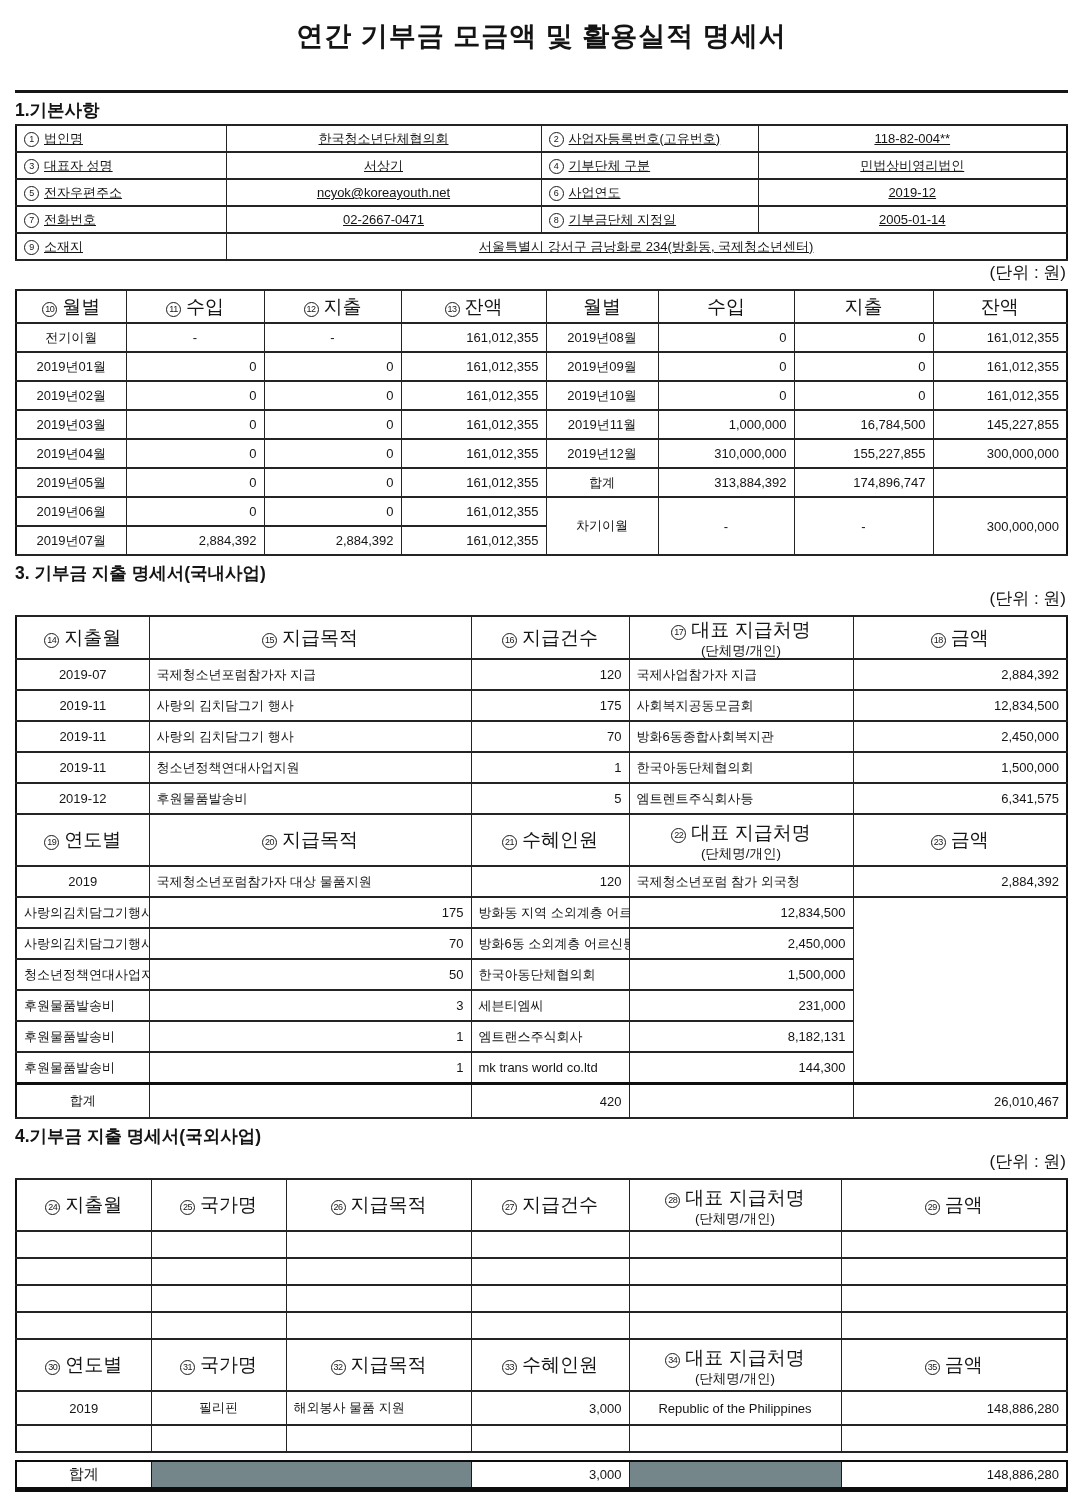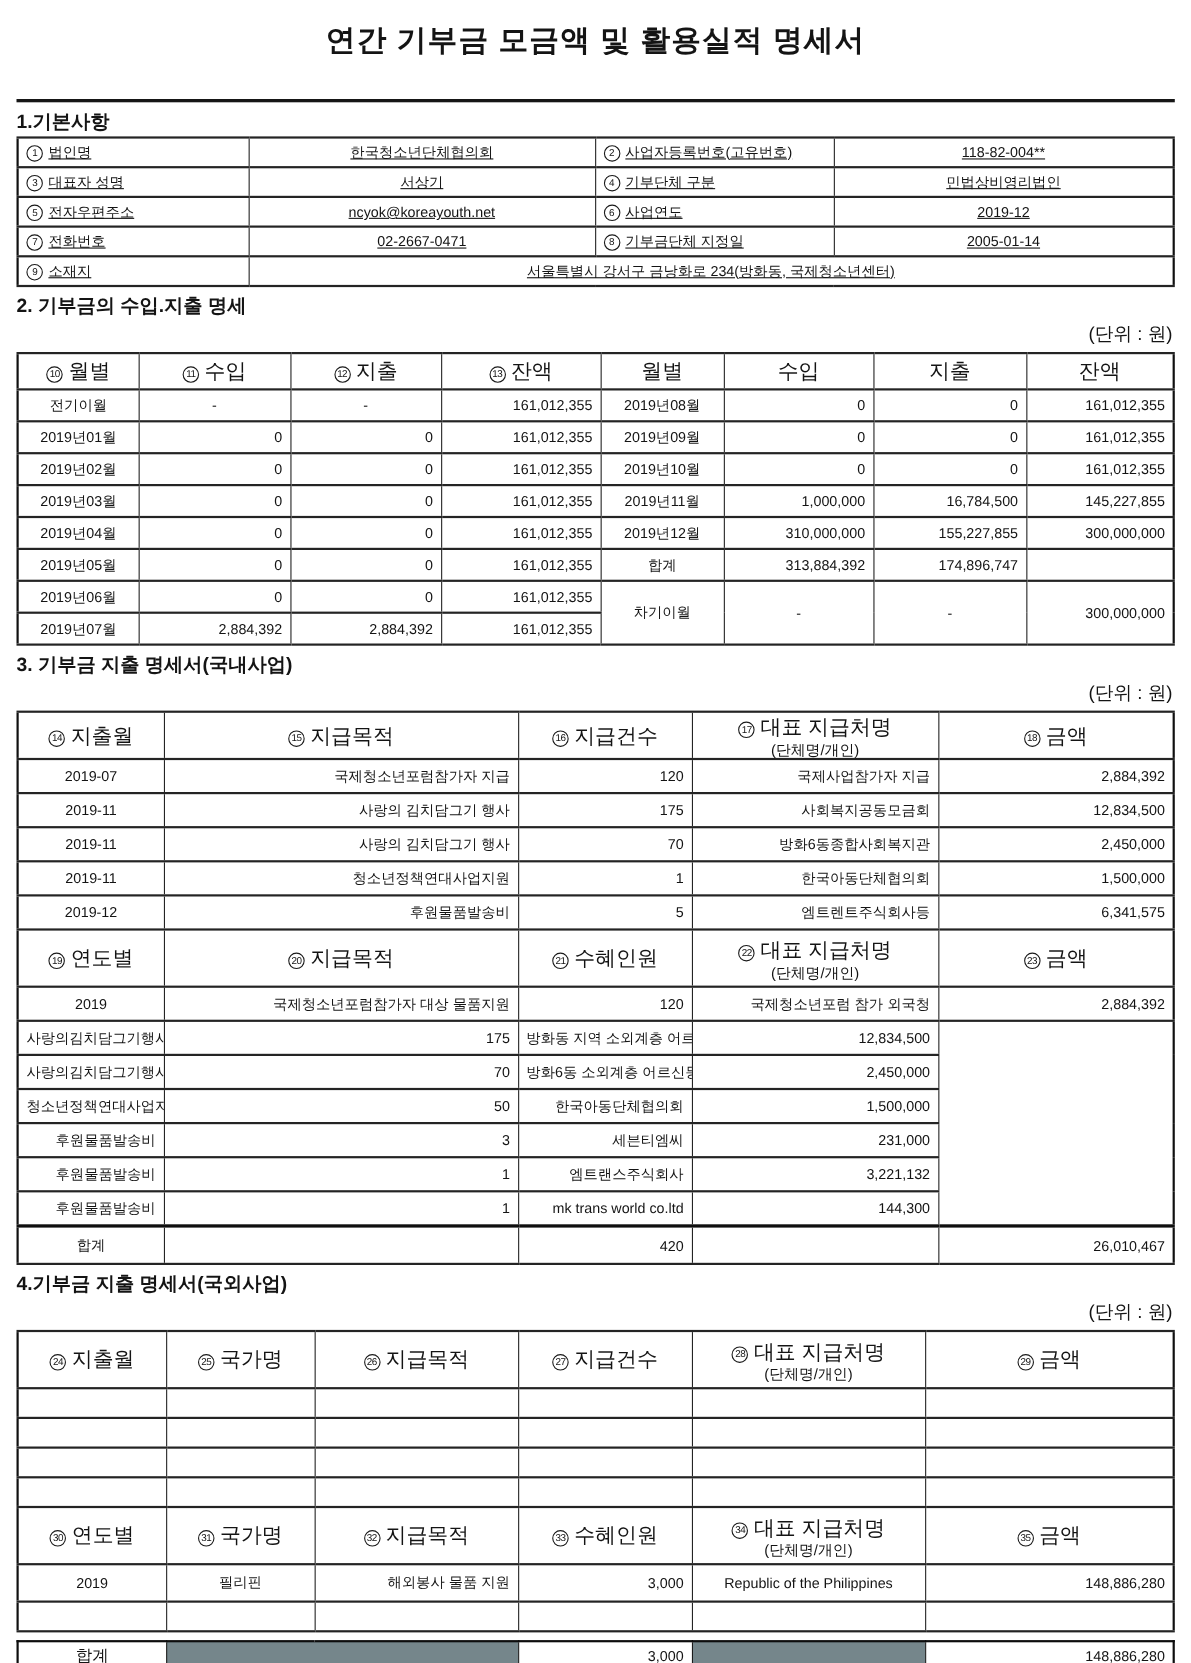--- a/index.html
+++ b/index.html
@@ -7,21 +7,21 @@
        font-family:"Liberation Sans","DejaVu Sans",sans-serif;}
   .page{padding:4px 15px 0 15px;}
   .title{text-align:center;font-weight:700;font-size:27px;margin:14px 0 0 0;letter-spacing:1px;}
   .rule{border:none;border-top:3px solid #161616;margin:36px 0 0 0;}
   .h{font-size:17.5px;font-weight:700;margin:5px 0 2px 0;}
   .unit{text-align:right;font-size:17px;margin:0 2px 5px 0;}
   table.t{border-collapse:collapse;table-layout:fixed;width:1053px;border:2.5px solid #101010;background:#fff;}
   .t th,.t td{border:1.4px solid #242424;border-top-width:2.2px;border-bottom-width:2.2px;
       padding:0 7px;font-size:13px;overflow:hidden;white-space:nowrap;}
   .t th{font-weight:400;font-size:14.5px;text-align:center;}
-  .c{text-align:center;}.r{text-align:right;}.l{text-align:right;}
+  .c{text-align:center;}.r{text-align:right;}.l{text-align:left;}
   .m{font-size:14.5px;}
   .lab{font-size:14.5px;padding-left:10px;text-align:left;}
   .val{font-size:14px;padding-left:10px;text-align:center;}
   .t1 td{height:25px;text-decoration:underline;}
   .t2 th{height:31px;}
   .t2 td{height:27px;}
   .t3 th{height:40px;}
   .t3 td{height:29px;}
   .t3 tr.hdr2 th{height:50px;}
   .t3 tr.tt td{border-top:3px solid #0f0f0f;height:32px;}
@@ -86,21 +86,20 @@
           <td class="val">2005-01-14</td>
         </tr>
 
       <tr>
         <td class="lab"><span class="circ">9</span><span>소재지</span></td>
         <td class="val" colspan="3">서울특별시 강서구 금낭화로 234(방화동, 국제청소년센터)</td>
       </tr>
     </tbody>
   </table>
 
-  <div class="h">2. 기부금의 수입.지출 명세</div>
   <div class="unit">(단위 : 원)</div>
   <table class="t t2">
     <colgroup>
       <col style="width:110px">
         <col style="width:138px">
         <col style="width:137px">
         <col style="width:145px">
       <col style="width:112px">
         <col style="width:136px">
         <col style="width:139px">
@@ -313,21 +312,21 @@
           <td class="l m">후원물품발송비</td>
           <td class="r">3</td>
           <td class="l m">세븐티엠씨</td>
           <td class="r">231,000</td>
         </tr>
 
         <tr>
           <td class="l m">후원물품발송비</td>
           <td class="r">1</td>
           <td class="l m">엠트랜스주식회사</td>
-          <td class="r">3,221,132</td>
+          <td class="r">8,182,131</td>
         </tr>
 
         <tr>
           <td class="l m">후원물품발송비</td>
           <td class="r">1</td>
           <td class="l m">mk trans world co.ltd</td>
           <td class="r">144,300</td>
         </tr>
 
     </tbody>

